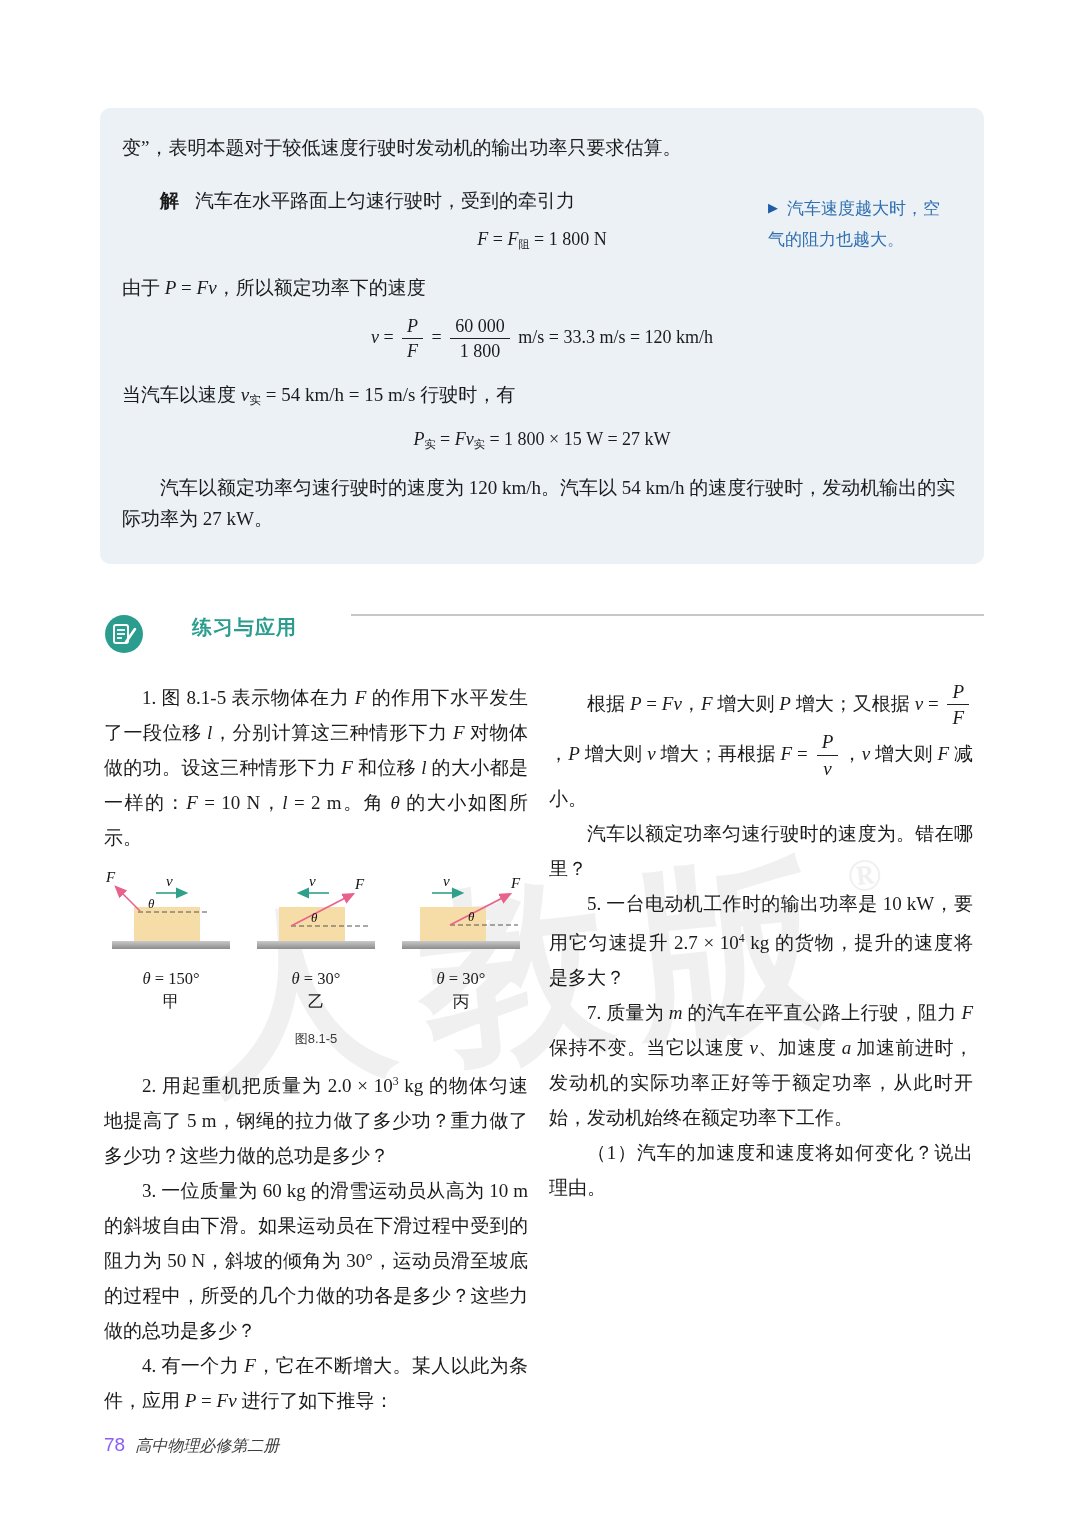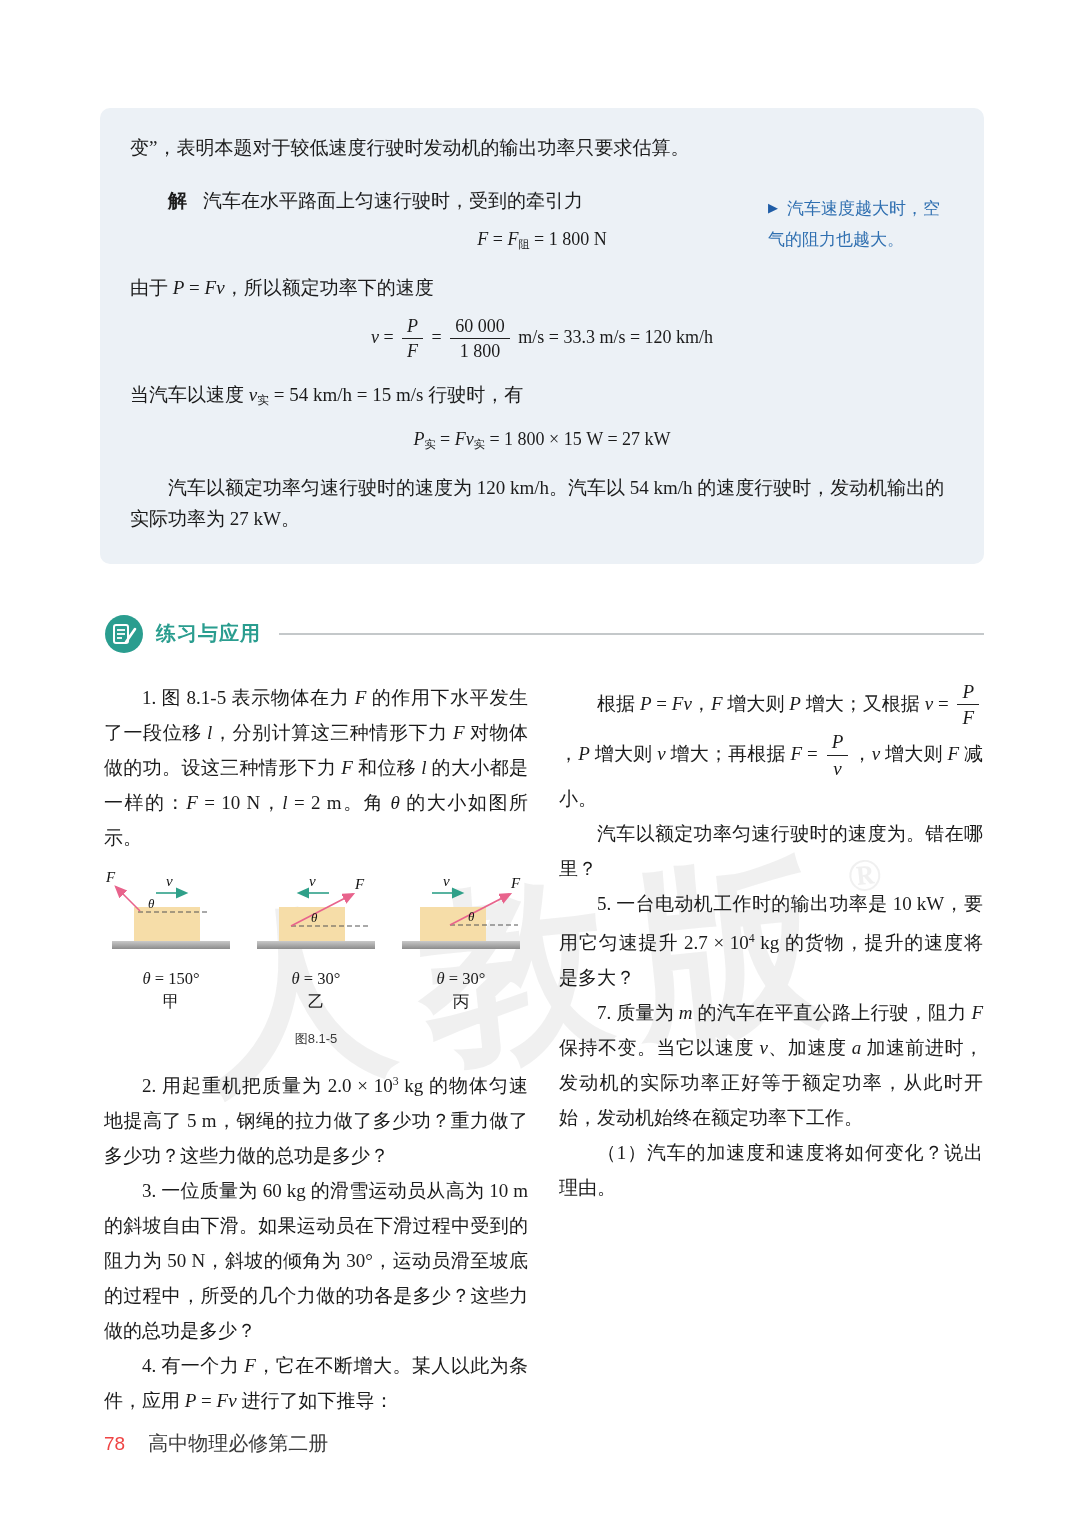--- a/index.html
+++ b/index.html
@@ -1,49 +1,49 @@
 <!DOCTYPE html>
 <html><head>
 <meta charset="utf-8">
 <style>
   html,body{margin:0;padding:0;}
   body{background:#fff;font-family:"Liberation Serif","DejaVu Serif",serif;color:#1b1b1b;}
   .page{position:relative;width:1080px;height:1527px;background:#fff;overflow:hidden;}
 
   
   .example-box{position:relative;z-index:1;margin:108px 96px 0 100px;background:#ecf1f6;
-    border-radius:10px;padding:24px 30px 24px;font-size:19px;line-height:31px;}
+    border-radius:10px;padding:24px 22px 24px;font-size:19px;line-height:31px;}
   .box-continuation{margin:0 0 22px;}
   .solution-para{margin:0 250px 6px 0;text-indent:2em;}
   .sol-label{font-family:"Liberation Sans","DejaVu Sans",sans-serif;font-weight:bold;margin-right:16px;}
   .side-note{position:absolute;top:84px;right:34px;width:182px;color:#2f6fb0;font-size:17px;line-height:31px;}
   .note-marker{color:#1f5ca6;font-size:13px;margin-right:9px;vertical-align:2px;}
   .eq{text-align:center;font-size:18px;margin:8px 0 12px;text-indent:0;}
   .eq-frac{margin:12px 0 16px;}
   .box-para{margin:10px 0 6px;}
   .indent{text-indent:2em;}
 
   
   .mi{font-style:italic;font-family:"Liberation Serif",serif;}
   sub,sup{font-size:0.62em;}
   sub{vertical-align:-0.25em;}
   .frac{display:inline-block;vertical-align:middle;text-align:center;margin:0 4px;line-height:1.25;text-indent:0;}
   .frac .num{display:block;padding:0 5px 1px;border-bottom:1.4px solid #222;}
   .frac .den{display:block;padding:1px 5px 0;}
   .frac.fi .num,.frac.fi .den{font-style:italic;}
 
   
-  .section-header{position:relative;z-index:1;display:flex;align-items:center;margin:50px 96px 0 104px;}
+  .section-header{position:relative;z-index:1;display:flex;margin:50px 96px 0 104px;gap:36px;}
   .section-icon{width:40px;height:40px;flex:none;}
   .section-title{margin-left:12px;color:#2a9d8f;font-weight:bold;font-size:20px;letter-spacing:1px;
     font-family:"Liberation Sans","DejaVu Sans",sans-serif;}
   .header-rule{flex:1;height:2px;background:#c4c8ca;margin-left:18px;}
 
   
-  .columns{position:relative;z-index:1;display:flex;gap:31px;margin:26px 96px 0 104px;}
+  .columns{position:relative;z-index:1;display:flex;gap:21px;margin:26px 96px 0 104px;}
   .col{width:424px;font-size:19px;line-height:35px;text-align:justify;}
   .col p{margin:0;text-indent:2em;}
 
   
   .figure{margin:12px 0 8px;}
   .diagrams{display:flex;justify-content:space-between;align-items:flex-end;}
   .diagram{width:134px;text-align:center;font-size:16.5px;line-height:22px;text-indent:0;}
   .diag-label{margin-top:3px;}
   .diag-name{margin-top:1px;}
   .fig-caption{text-align:center;font-size:13px;color:#3a3a3a;margin-top:8px;
@@ -51,22 +51,22 @@
   .svgF,.svgV{font:italic 15px "Liberation Serif",serif;fill:#111;}
   .svgTh{font:italic 13px "Liberation Serif",serif;fill:#111;}
 
   
   .watermark{position:absolute;z-index:0;top:880px;left:190px;font-size:190px;font-weight:bold;
     letter-spacing:28px;white-space:nowrap;color:rgba(110,110,110,0.10);transform:rotate(-6deg);
     transform-origin:left top;font-family:"Liberation Serif",serif;}
   .watermark .reg{font-size:46px;vertical-align:110px;letter-spacing:0;}
   .footer{position:absolute;z-index:1;left:104px;bottom:70px;display:flex;align-items:baseline;
     font-family:"Liberation Sans","DejaVu Sans",sans-serif;}
-  .page-num{font-size:19px;color:#ef4444;}
-  .book-title{font-size:20px;color:#3d3d3d;margin-left:23px;}
+  .page-num{font-size:19px;color:#8b5cf6;}
+  .book-title{font-size:16px;color:#3d3d3d;margin-left:10px;font-style:italic;}
 </style>
 </head>
 <body>
 
 <div class="page">
 
   <div class="watermark"><span>人教版</span><span class="reg">®</span></div>
 
   <div class="example-box">
     <p class="box-continuation">变”，表明本题对于较低速度行驶时发动机的输出功率只要求估算。</p>

